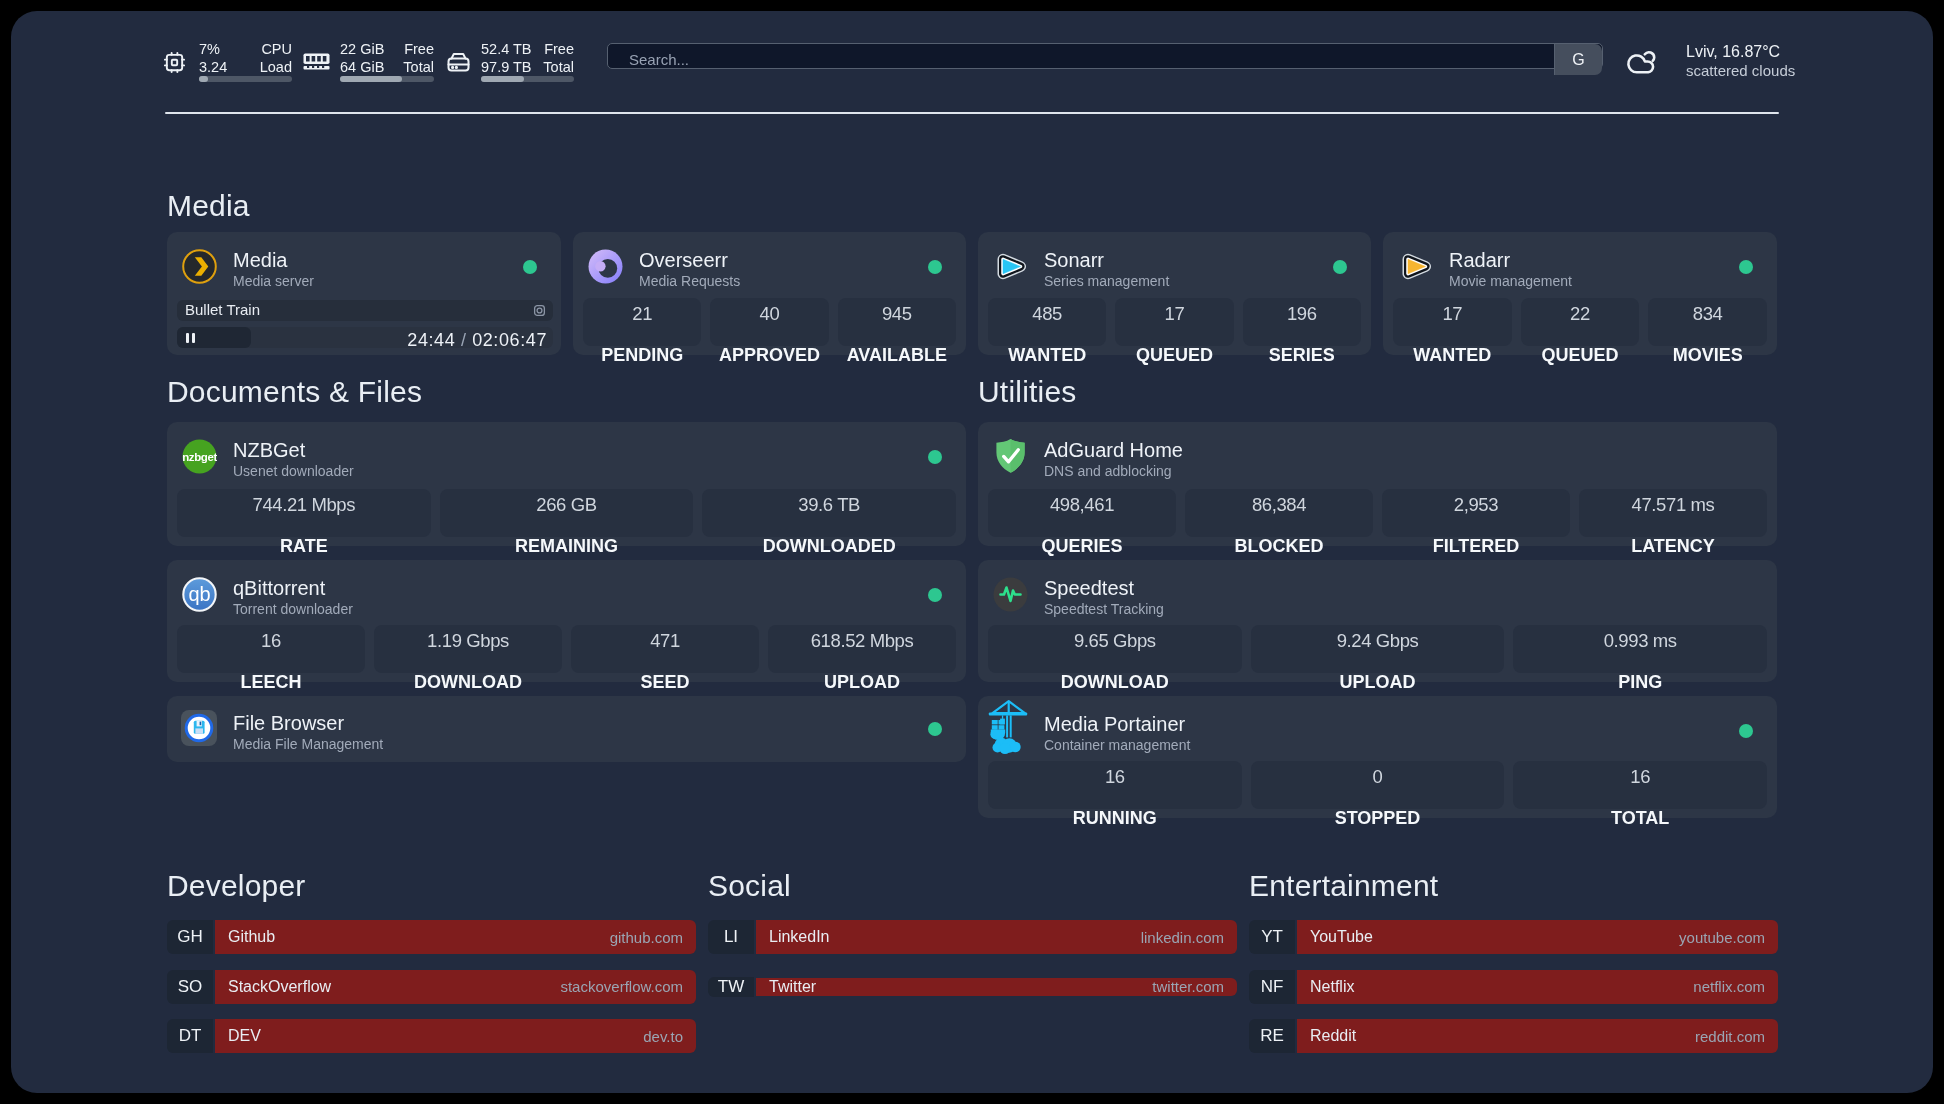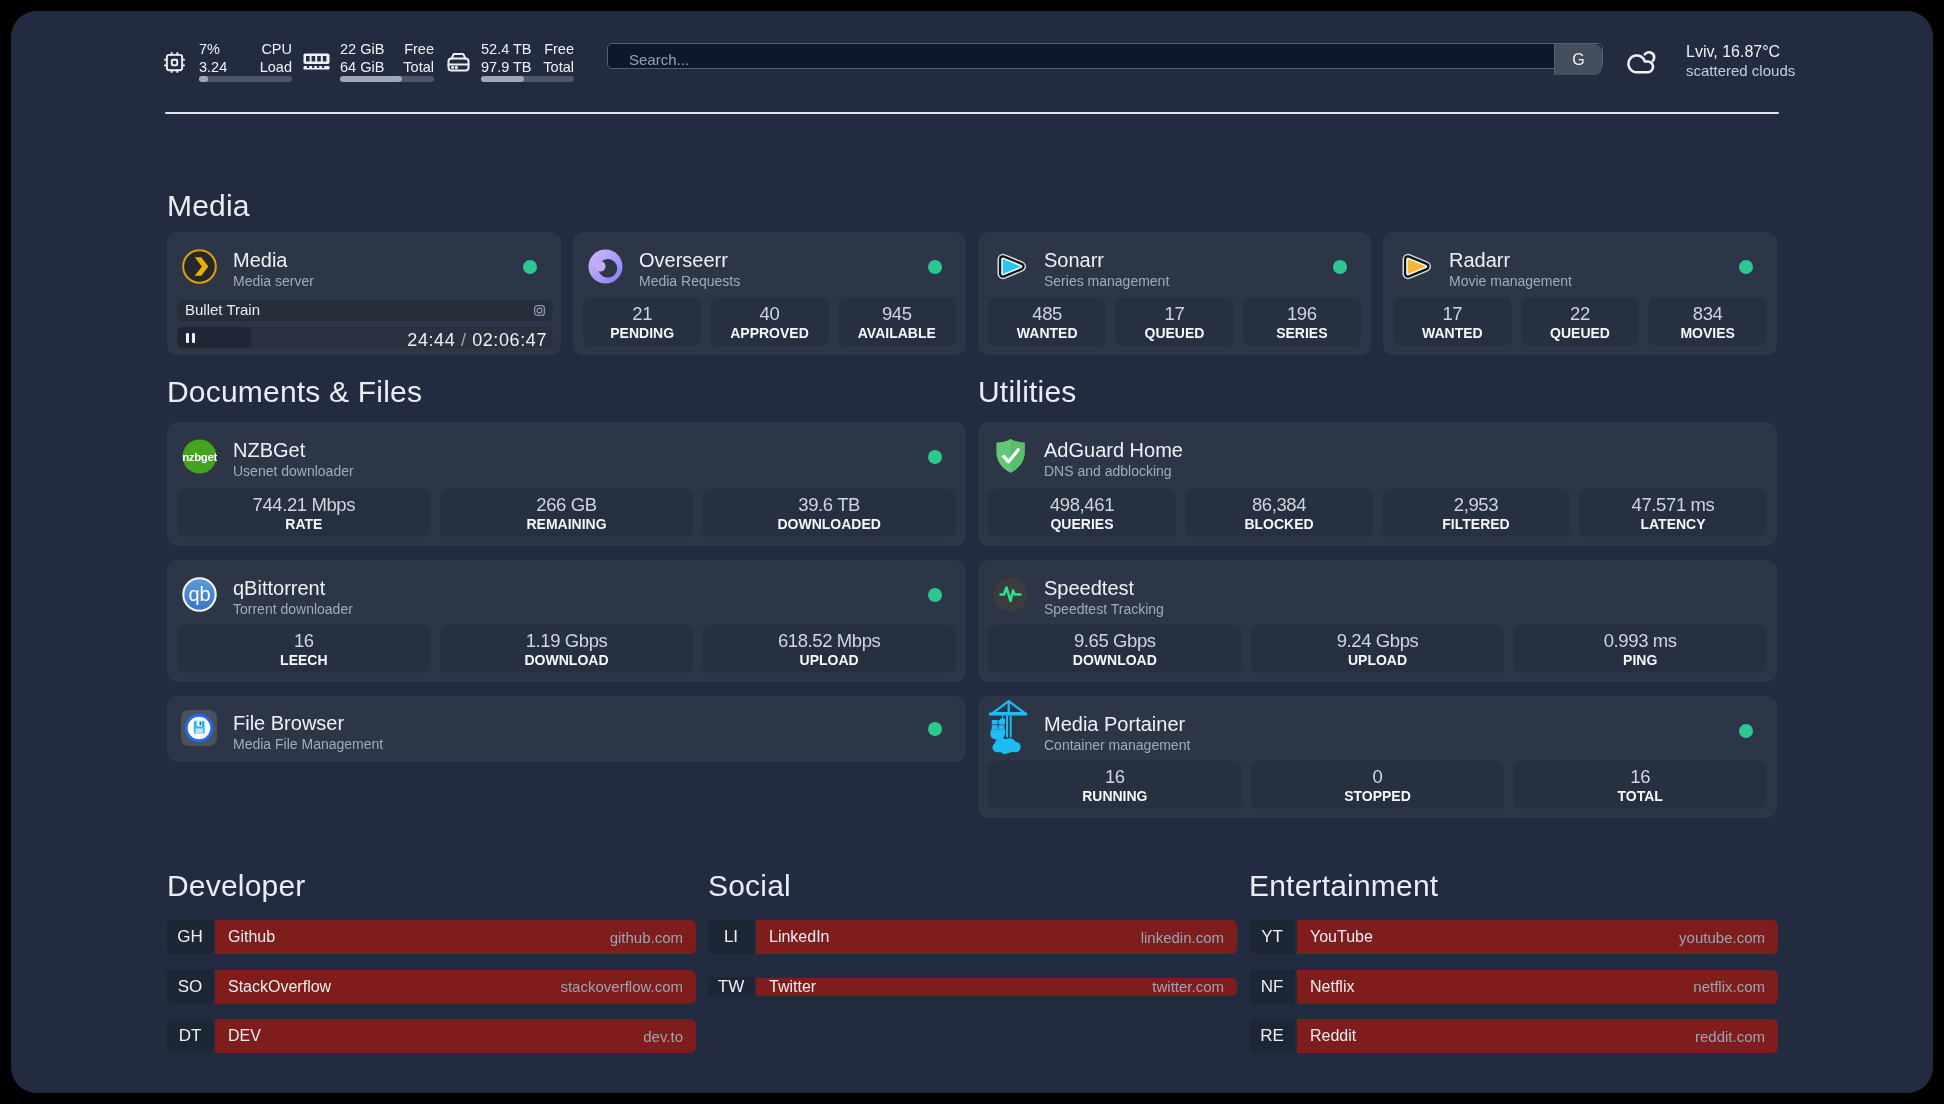--- a/index.html
+++ b/index.html
@@ -12,21 +12,21 @@
 .ic { position:absolute; left:15px; top:17px; width:35px; height:35px; }
 .hd { position:absolute; left:66px; top:16px; white-space:nowrap; }
 .hd .t { font-size:20px; line-height:24px; font-weight:500; color:#eef2f7; }
 .hd .d { font-size:14px; line-height:18px; color:#a2abba; }
 .dot { position:absolute; width:14px; height:14px; border-radius:50%;
   background:#2dc790; right:24px; top:28px; }
 .stats { position:absolute; left:10px; right:10px; bottom:9px; height:48px;
   display:flex; gap:9px; }
 .st { flex:1; background:#273040; border-radius:8px; text-align:center; padding-top:5px; }
 .st .v { font-size:18.5px; line-height:22px; color:#d0d6de; letter-spacing:-0.4px; }
-.st .l { font-size:14px; line-height:17px; font-weight:700; color:#f5f8fb; }
+.st .l { font-size:18px; line-height:17px; font-weight:700; color:#f5f8fb;margin-top:22px; }
 .sec { position:absolute; font-size:30px; line-height:30px; font-weight:500;
   color:#e9eef4; letter-spacing:0.2px; white-space:nowrap; }
 .res { position:absolute; width:93px; font-size:14.5px; line-height:17.5px;
   color:#eef2f6; }
 .res .row { display:flex; justify-content:space-between; }
 .rbar { position:absolute; height:6px; border-radius:3px; background:#4e5766; }
 .rbar i { display:block; height:6px; border-radius:3px; background:#9fa8b2; }
 .bm { position:absolute; height:34px; display:flex; font-size:16px; }
 .bm .ab { font-size:17px; width:46px; background:#1d2634; border-radius:6px 0 0 6px; color:#eef2f6;
   display:flex; align-items:center; justify-content:center; margin-right:2px; }
@@ -309,20 +309,24 @@
     </div>
   <div class="dot"></div>
   <div class="stats">
     <div class="st">
         <div class="v">16</div>
         <div class="l">LEECH</div>
       </div>
     <div class="st">
         <div class="v">1.19 Gbps</div>
         <div class="l">DOWNLOAD</div>
+      </div>
+    <div class="st">
+        <div class="v">471</div>
+        <div class="l">SEED</div>
       </div>
     <div class="st">
         <div class="v">618.52 Mbps</div>
         <div class="l">UPLOAD</div>
       </div>
   </div>
 </div>
 
 <div class="card" style="left:978px;top:560px;width:799px;height:122px;">
   <svg class="ic" viewBox="0 0 35 35">

